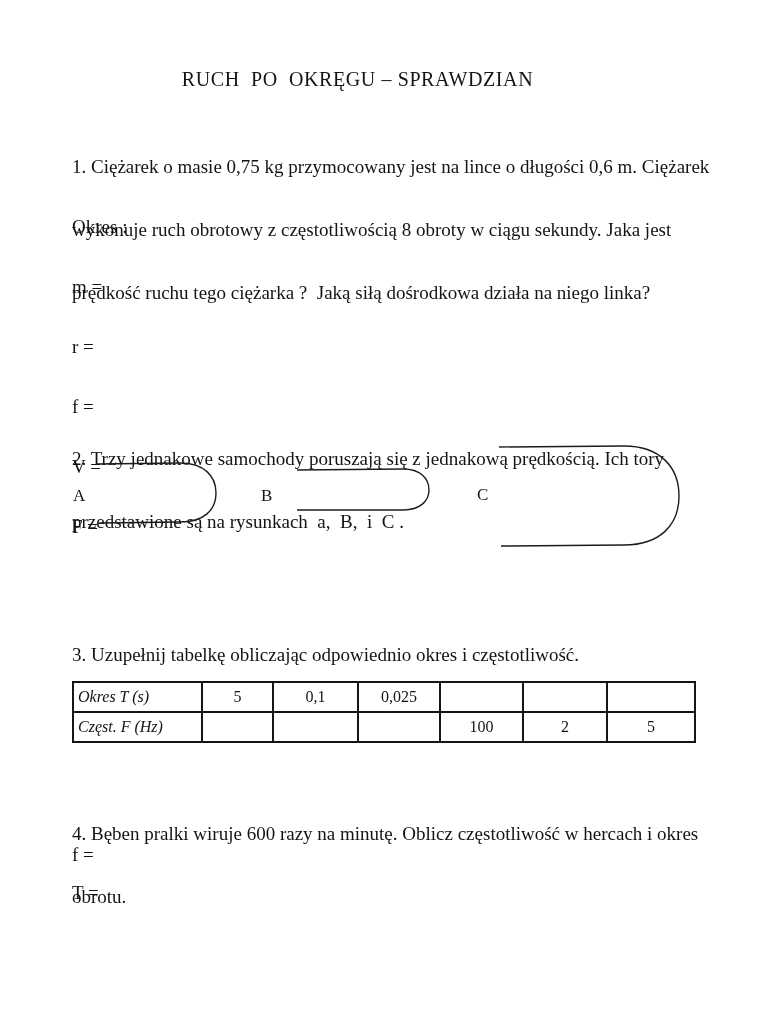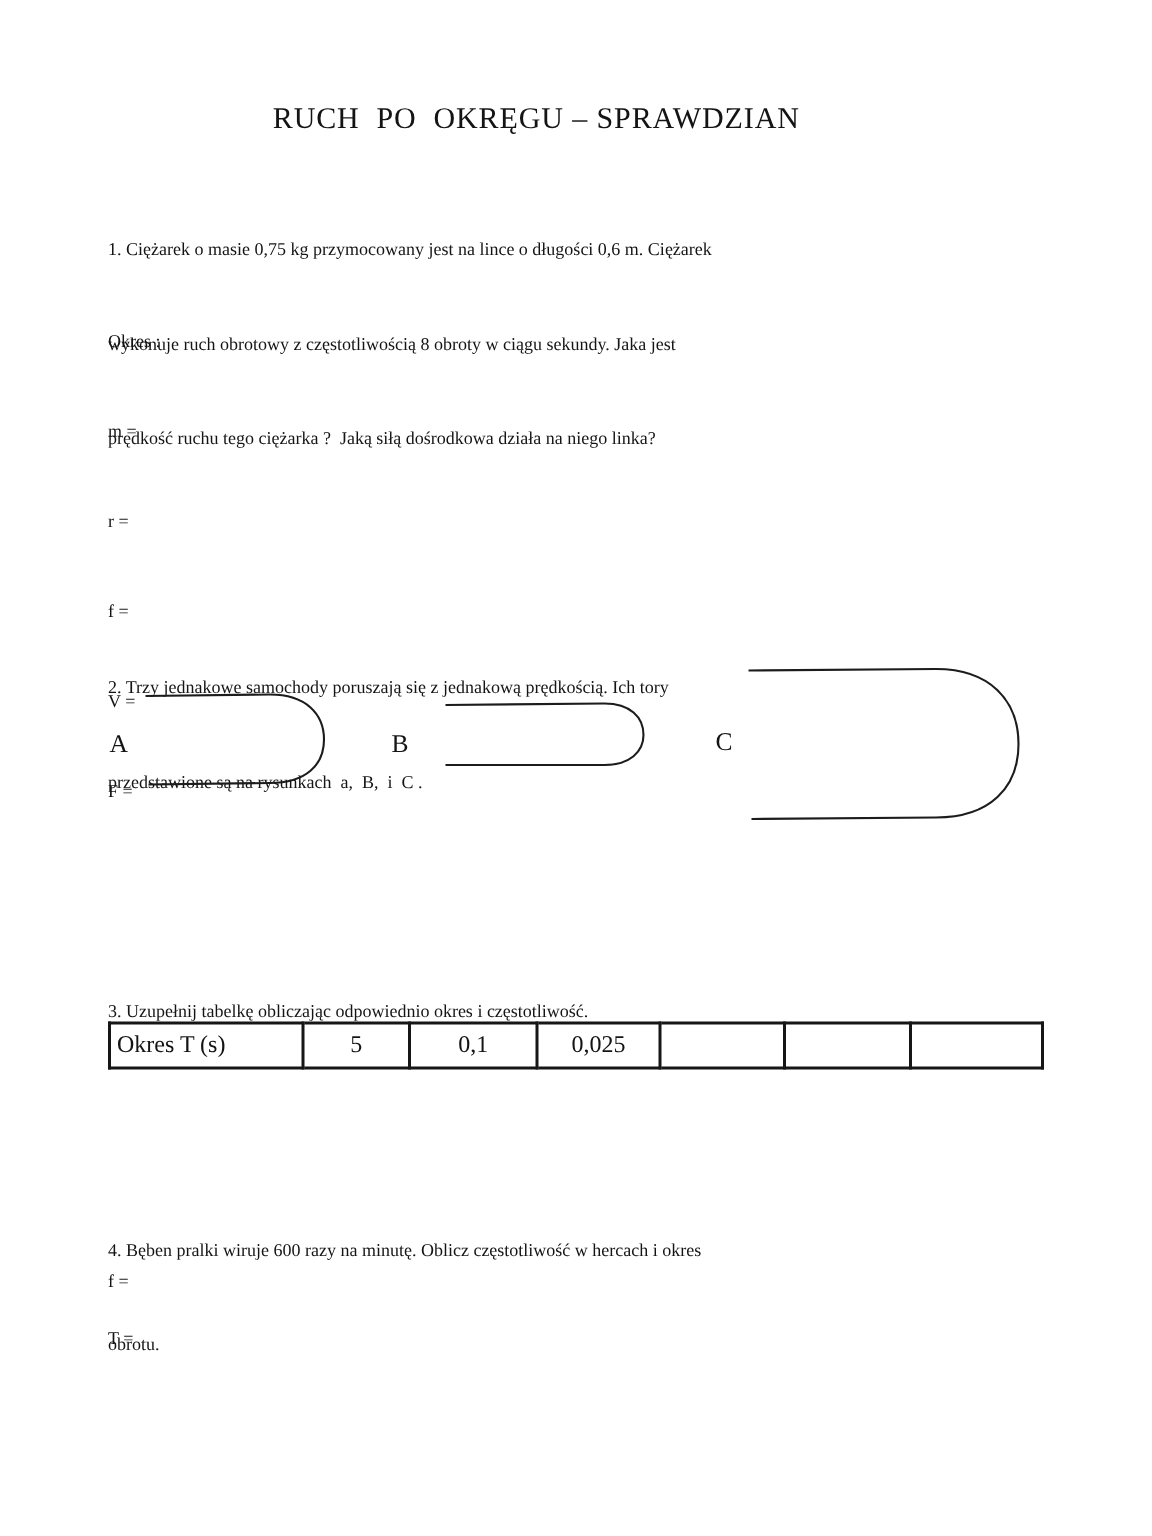--- a/index.html
+++ b/index.html
@@ -13,21 +13,21 @@
     color: #141414;
     overflow: hidden;
   }
   .abs { position: absolute; white-space: pre-wrap; }
   .title {
     left: 0; top: 68px; width: 715px;
     text-align: center;
     font-size: 20px;
     letter-spacing: 0.6px;
   }
-  .body-text { font-size: 12px; line-height: 21px; left: 72px; }
+  .body-text { font-size: 19px; line-height: 21px; left: 72px; }
   .tight { line-height: 20px; }
   .para { width: 640px; }
   .track-label { position: absolute; font-size: 17px; }
   svg.tracks { position: absolute; left: 0; top: 0; pointer-events: none; }
   table.freq-table {
     position: absolute;
     left: 72px; top: 681px;
     border-collapse: collapse;
     table-layout: fixed;
     width: 624px;
@@ -38,20 +38,21 @@
     height: 28px;
     text-align: center;
     vertical-align: middle;
     padding: 0;
     overflow: hidden;
     white-space: pre;
   }
   table.freq-table td.label-cell {
     text-align: left;
     padding-left: 4px;
+    font-style: italic;
   }
 </style>
 </head>
 <body>
 
 <div class="page">
 
   <div class="abs title">RUCH  PO  OKRĘGU – SPRAWDZIAN</div>
 
   <div class="abs body-text para" style="top:114px">
@@ -76,21 +77,21 @@
   <svg class="tracks" width="768" height="1024" viewBox="0 0 768 1024">
     <path d="M 97 464 L 180 463 C 204 463 216 476 216 493 C 216 510 204 522 180 522 L 99 523" fill="none" stroke="#1c1c1c" stroke-width="1.4"></path>
     <path d="M 297 470 L 403 469 C 420 469 429 478 429 490 C 429 501 420 510 403 510 L 297 510" fill="none" stroke="#1c1c1c" stroke-width="1.4"></path>
     <path d="M 499 447 L 624 446 C 660 446 679 467 679 496 C 679 525 660 545 624 545 L 501 546" fill="none" stroke="#1c1c1c" stroke-width="1.4"></path>
   </svg>
   <div class="track-label" style="left:73px; top:486px">A</div>
   <div class="track-label" style="left:261px; top:486px">B</div>
   <div class="track-label" style="left:477px; top:485px">C</div>
 
 
-  <div class="abs body-text" style="top:664px">3. Uzupełnij tabelkę obliczając odpowiednio okres i częstotliwość.</div>
+  <div class="abs body-text" style="top:644px">3. Uzupełnij tabelkę obliczając odpowiednio okres i częstotliwość.</div>
 
   <table class="freq-table">
     <colgroup>
       <col style="width:129px">
         <col style="width:71px">
         <col style="width:85px">
       <col style="width:82px">
         <col style="width:83px">
         <col style="width:84px">
       <col style="width:88px">
@@ -98,20 +99,29 @@
     <tbody>
       <tr>
         <td class="label-cell">Okres T (s)</td>
         <td>5</td>
         <td>0,1</td>
         <td>0,025</td>
         <td></td>
         <td></td>
         <td></td>
       </tr>
+      <tr>
+        <td class="label-cell">Częst. F (Hz)</td>
+        <td></td>
+        <td></td>
+        <td></td>
+        <td>100</td>
+        <td>2</td>
+        <td>5</td>
+      </tr>
     </tbody>
   </table>
 
   <div class="abs body-text para" style="top:781px">
     <div>4. Bęben pralki wiruje 600 razy na minutę. Oblicz częstotliwość w hercach i okres</div>
     <div>obrotu.</div>
   </div>
   <div class="abs body-text" style="top:844px">f =</div>
   <div class="abs body-text" style="top:882px">T =</div>
 

